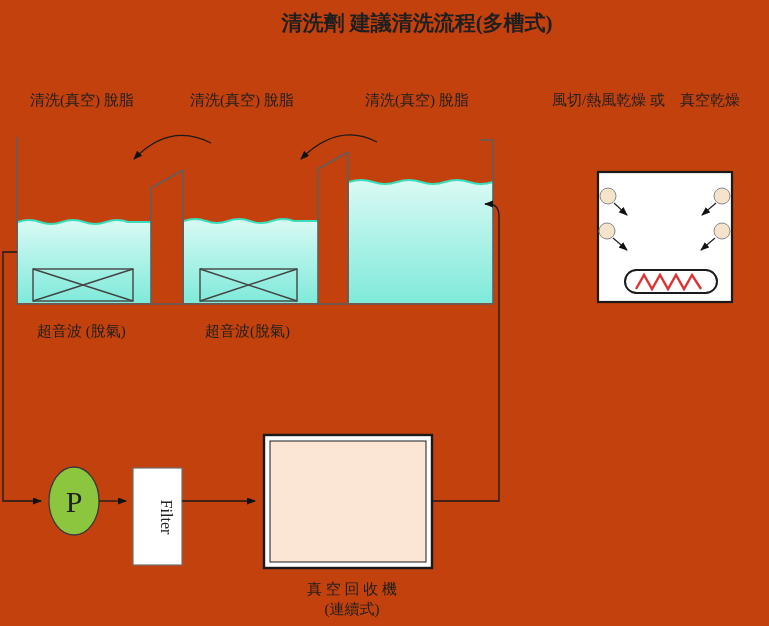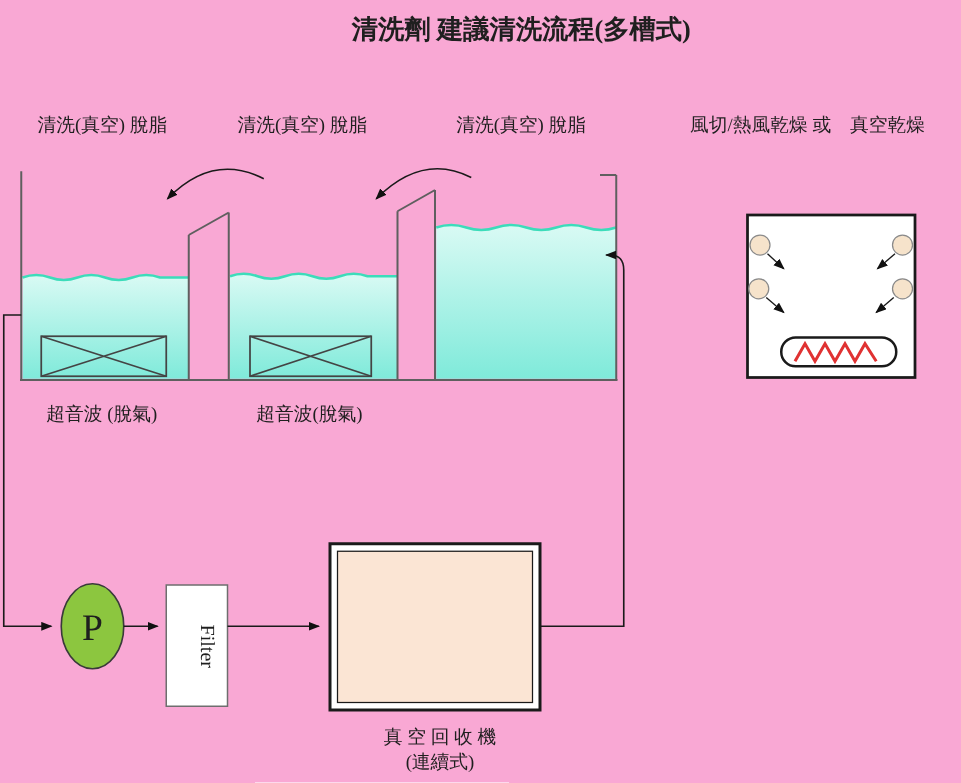--- a/index.html
+++ b/index.html
@@ -1,16 +1,16 @@
 <!DOCTYPE html>
 <html><head>
 <meta charset="utf-8">
 <style>
   html,body{margin:0;padding:0;background:#ffffff;}
-  .stage{position:relative;width:769px;height:626px;background:#f9a8d4;overflow:hidden;
+  .stage{position:relative;width:769px;height:626px;background:#c2410c;overflow:hidden;
          font-family:"Liberation Serif","DejaVu Serif",serif;}
   svg{display:block;}
   text{fill:#1f1f1f;}
   .cjk{font-family:"Liberation Serif","DejaVu Serif",serif;}
 </style>
 </head>
 <body>
 
 <div class="stage">
 <svg width="769" height="626" viewBox="0 0 769 626">

